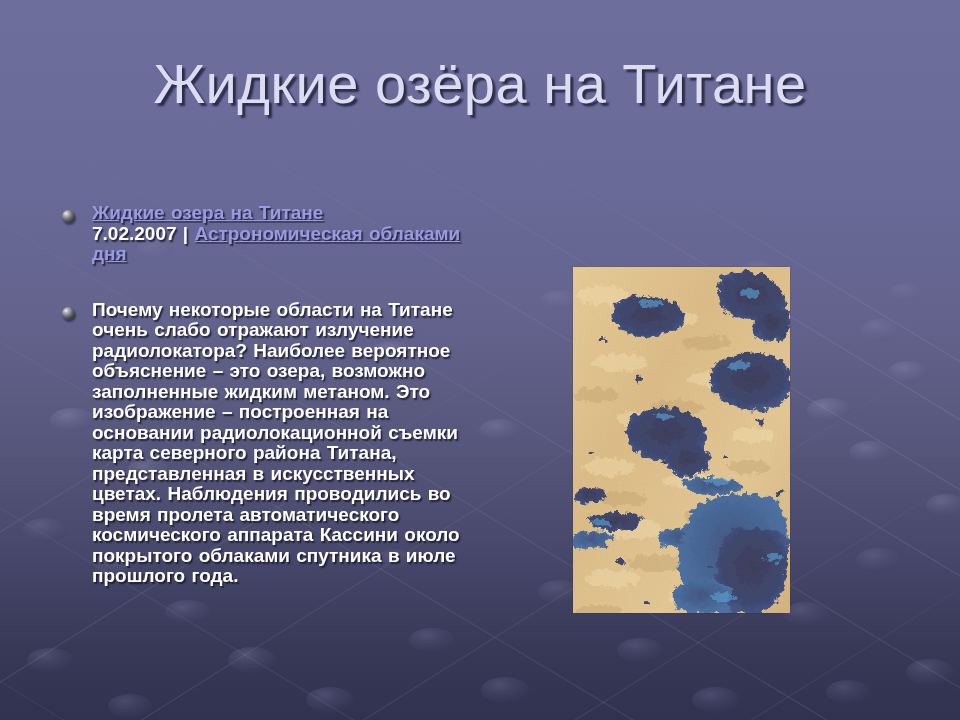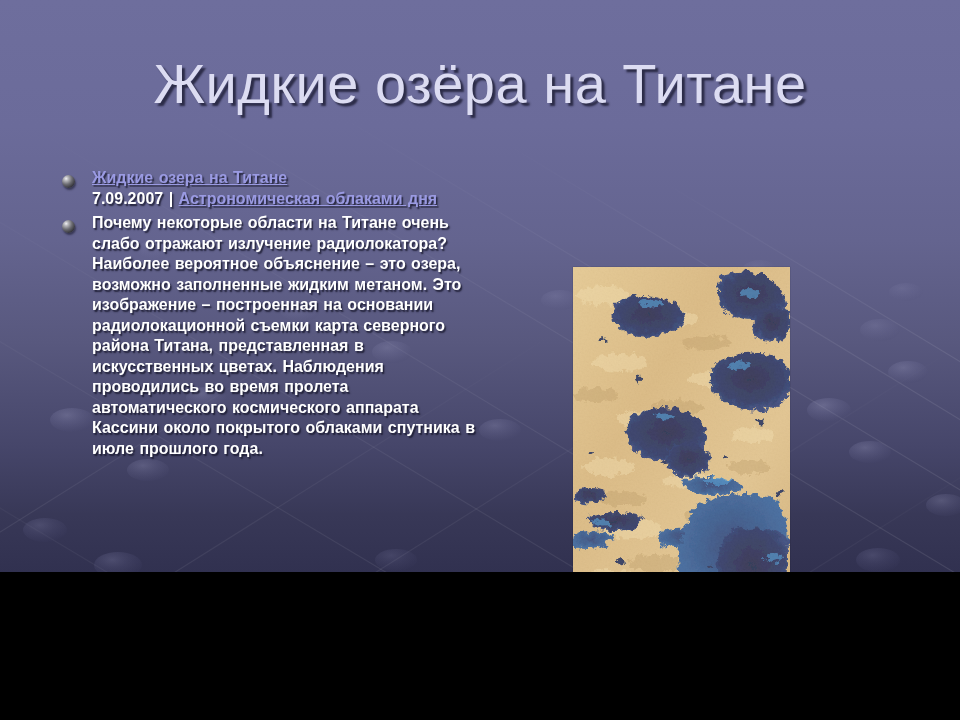--- a/index.html
+++ b/index.html
@@ -3,21 +3,21 @@
 <meta charset="utf-8">
 <style>
   html, body {
     margin: 0;
     padding: 0;
     background: #000;
   }
   #slide {
     position: relative;
     width: 960px;
-    height: 572px;
+    height: 720px;
     overflow: hidden;
     font-family: "Liberation Sans", sans-serif;
     background: linear-gradient(to bottom,
         #6e6e9d 0%,
         #6b6b9a 22%,
         #64648f 42%,
         #58587e 60%,
         #46466a 78%,
         #383857 90%,
         #313150 100%);
@@ -72,26 +72,27 @@
     border-radius: 50%;
     background: radial-gradient(circle at 32% 28%,
         #f2f2f5 0%,
         #b9b9bd 16%,
         #6c6c72 45%,
         #2e2e35 78%,
         #17171c 100%);
     box-shadow: 1px 2px 2px rgba(25,25,45,0.6);
   }
   .bullet-text {
-    font-size: 16px;
+    font-size: 19px;
     line-height: 20.5px;
     color: #ffffff;
     font-weight: bold;
     text-shadow: 1.5px 1.5px 1.5px rgba(22,22,42,0.85);
     word-spacing: 1px;
+    margin-top: 35px;
   }
   .bullet-text .lnk {
     color: #9a9ae2;
     text-decoration: underline;
   }
   .bullet-text .plain {
     color: #ffffff;
   }
 
   
@@ -193,21 +194,21 @@
       <ellipse cx="690" cy="520" rx="21" ry="11" fill="url(#pebLo)" opacity="0.40"></ellipse>
     </g>
   </svg>
 
   <div id="title">Жидкие озёра на Титане</div>
 
   <div id="body-block">
 
     <div class="bullet-row">
       <span class="bullet-marker"></span>
-      <div class="bullet-text"><a href="#" class="lnk">Жидкие озера на Титане</a><br><span class="plain">7.09.2007 | </span><a href="#" class="lnk">Астрономическая облаками дня</a></div>
+      <div class="bullet-text"><a href="#" class="lnk">Жидкие озера на Титане</a><br><span class="plain">7.02.2007 | </span><a href="#" class="lnk">Астрономическая облаками дня</a></div>
     </div>
 
     <div class="bullet-row">
       <span class="bullet-marker"></span>
       <div class="bullet-text">Почему некоторые области на Титане очень слабо отражают излучение радиолокатора? Наиболее вероятное объяснение – это озера, возможно заполненные жидким метаном. Это изображение – построенная на основании радиолокационной съемки карта северного района Титана, представленная в искусственных цветах. Наблюдения проводились во время пролета автоматического космического аппарата Кассини около покрытого облаками спутника в июле прошлого года.</div>
     </div>
 
   </div>
 
   <div id="titan-image">

